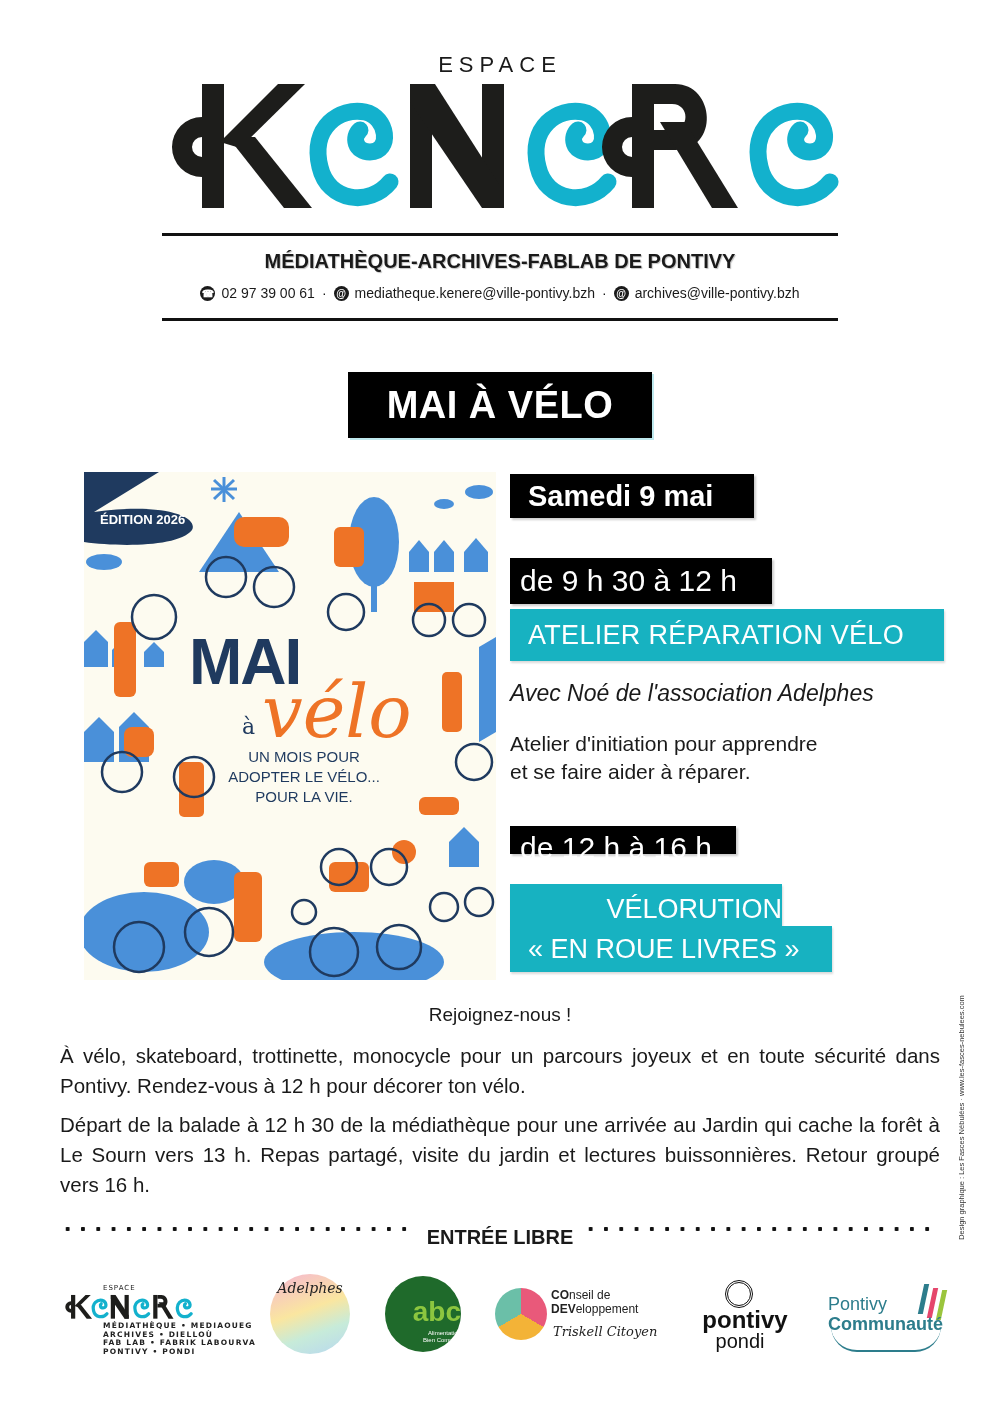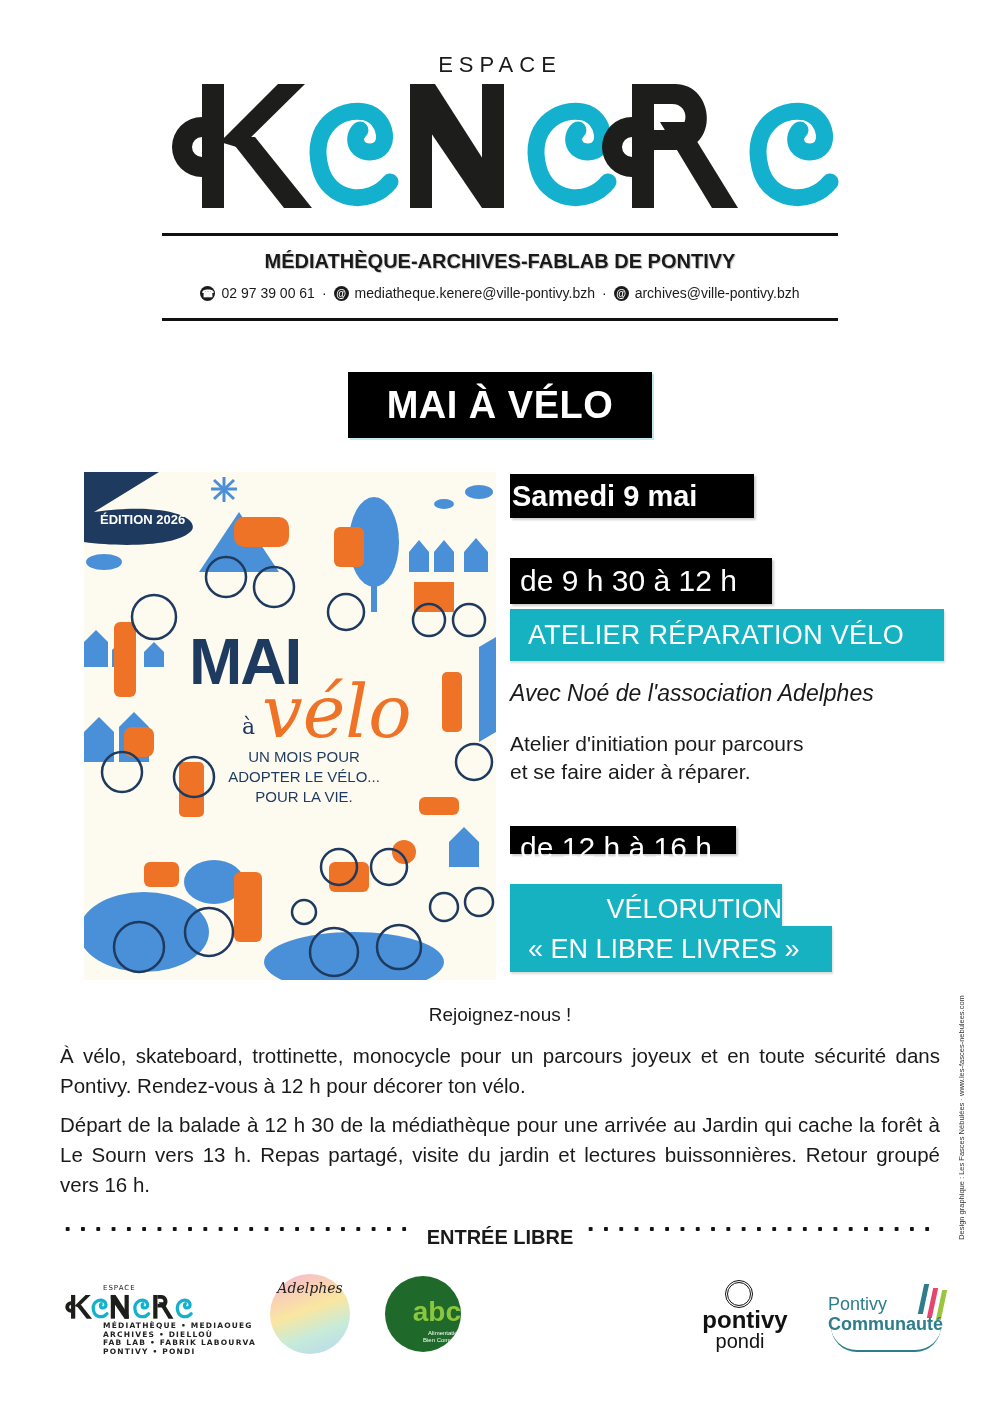--- a/index.html
+++ b/index.html
@@ -18,21 +18,21 @@
   .sep { margin:0 3px; }
 
   
   .main-title { position:absolute; top:372px; left:348px; width:304px; height:66px; background:#000; color:#fff; font-size:38px; font-weight:bold; text-align:center; line-height:66px; font-family:"Liberation Sans", sans-serif; box-shadow:2px 2px 0 #bfe9ee; letter-spacing:0.5px; }
 
   
   .poster { position:absolute; top:472px; left:60px; width:412px; height:508px; background:#fdfbf0; overflow:hidden;margin-left:24px; }
 
   
   .tag-black { position:absolute; background:#000; color:#fff; font-family:"Liberation Sans", sans-serif; box-shadow:2px 2px 2px rgba(0,0,0,0.2); }
-  .date-tag { top:474px; left:510px; height:44px; width:244px; font-size:29px; font-weight:bold; line-height:44px; padding-left:2px; }
+  .date-tag { top:474px; left:510px; height:44px; width:244px; font-size:29px; font-weight:bold; line-height:44px; padding-left:18px; }
   .time1 { top:558px; left:510px; height:46px; width:262px; font-size:30px; line-height:46px; padding-left:10px; }
   .time2 { top:826px; left:510px; height:28px; width:226px; font-size:30px; line-height:44px; padding-left:10px; }
   .tag-teal { position:absolute; background:#17b2c1; color:#fff; font-weight:normal; font-family:"Liberation Sans", sans-serif; box-shadow:1px 2px 2px rgba(0,0,0,0.15); }
   .atelier { top:609px; left:510px; width:434px; height:52px; font-size:27px; line-height:52px; padding-left:18px; letter-spacing:0.3px; }
   .velo1 { top:884px; left:510px; width:272px; height:46px; font-size:27px; line-height:50px; padding-left:18px;text-align:right; }
   .velo2 { top:926px; left:510px; width:322px; height:46px; font-size:27px; line-height:46px; padding-left:18px; }
   .avec { position:absolute; top:680px; left:510px; font-size:23px; font-style:italic; font-family:"Liberation Sans", sans-serif; color:#1a1a1a; }
   .desc { position:absolute; top:730px; left:510px; font-size:21px; line-height:28px; font-family:"Liberation Sans", sans-serif; color:#1a1a1a; width:420px; }
 
   
@@ -208,27 +208,27 @@
     <text x="220" y="330" text-anchor="middle" fill="#1f3a5f" font-size="15" font-family="Liberation Sans, sans-serif">POUR LA VIE.</text>
   </svg>
 </div>
 
 <div class="tag-black date-tag">Samedi 9 mai</div>
 
 <div class="tag-black time1">de 9 h 30 à 12 h</div>
 <div class="tag-teal atelier">ATELIER RÉPARATION VÉLO</div>
 <div class="avec">Avec Noé de l'association Adelphes</div>
 <div class="desc">
-  <div>Atelier d'initiation pour parcours</div>
+  <div>Atelier d'initiation pour apprendre</div>
   <div>et se faire aider à réparer.</div>
 </div>
 
 <div class="tag-black time2">de 12 h à 16 h</div>
 <div class="tag-teal velo1">VÉLORUTION</div>
-<div class="tag-teal velo2">« EN LIBRE LIVRES »</div>
+<div class="tag-teal velo2">« EN ROUE LIVRES »</div>
 
 <div class="join">Rejoignez-nous !</div>
 <p class="para p1">À vélo, skateboard, trottinette, monocycle pour un parcours joyeux et en toute sécurité dans Pontivy. Rendez-vous à 12 h pour décorer ton vélo.</p>
 <p class="para p2">Départ de la balade à 12 h 30 de la médiathèque pour une arrivée au Jardin qui cache la forêt à Le Sourn vers 13 h. Repas partagé, visite du jardin et lectures buissonnières. Retour groupé vers 16 h.</p>
 
 <div class="entree-row">
   <div class="dots"></div>
   <div class="entree">ENTRÉE LIBRE</div>
   <div class="dots"></div>
 </div>
@@ -276,20 +276,28 @@
   </div>
 
   <div class="partner abc">
     <div class="abc-big">abc</div>
     <div class="abc-small">
       <div>Alimentation</div>
       <div>Bien Commun</div>
     </div>
   </div>
 
+  <div class="partner codev">
+    <div class="tri"></div>
+    <div class="cd-t">
+      <div><b>CO</b><span>nseil de</span></div>
+      <div><b>DEV</b><span>eloppement</span></div>
+    </div>
+    <div class="cd-sig">Triskell Citoyen</div>
+  </div>
 
   <div class="partner pondi">
     <div class="swirl"></div>
     <div class="pt1">pontivy</div>
     <div class="pt2">pondi</div>
   </div>
 
   <div class="partner pc">
     <div class="bars">
       <div class="bar" style="left:4px;top:4px;background:#2d7d8c;"></div>

